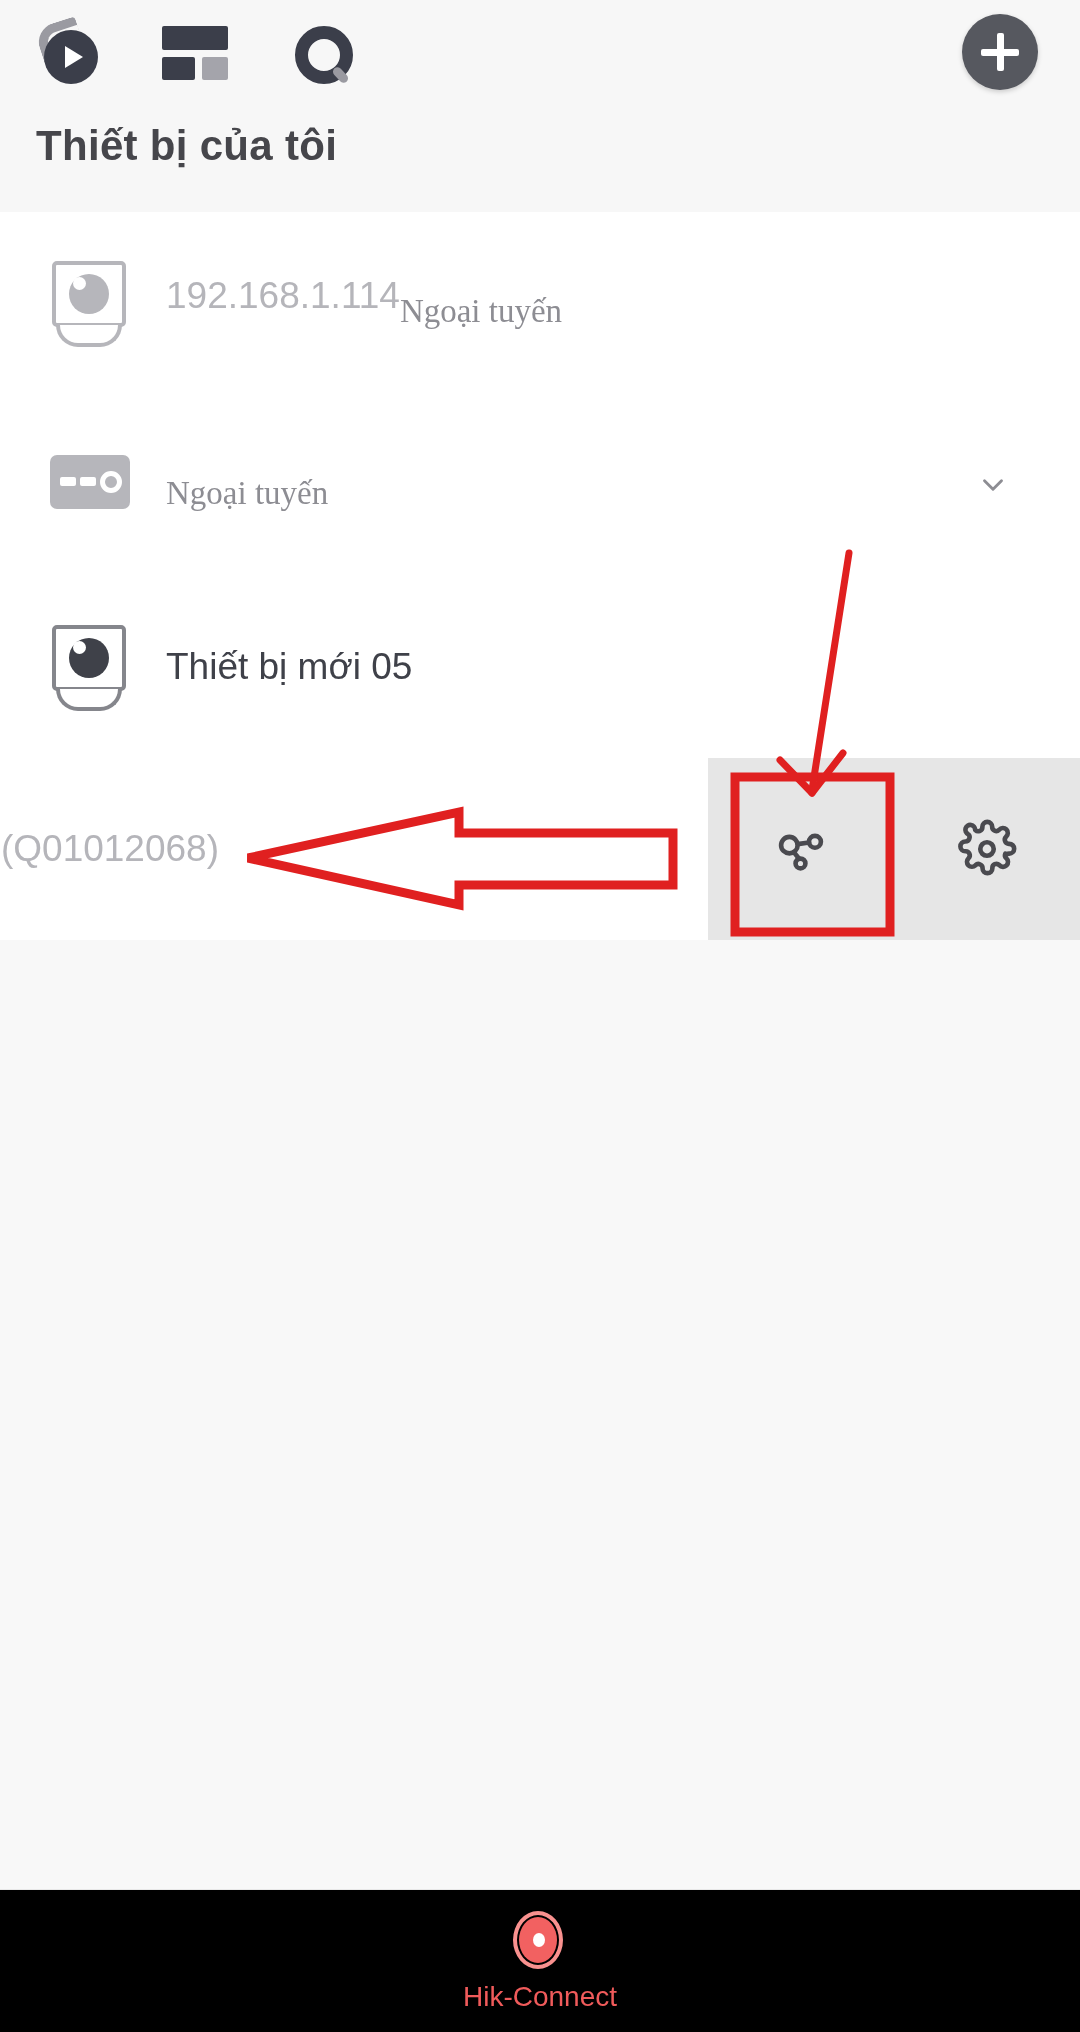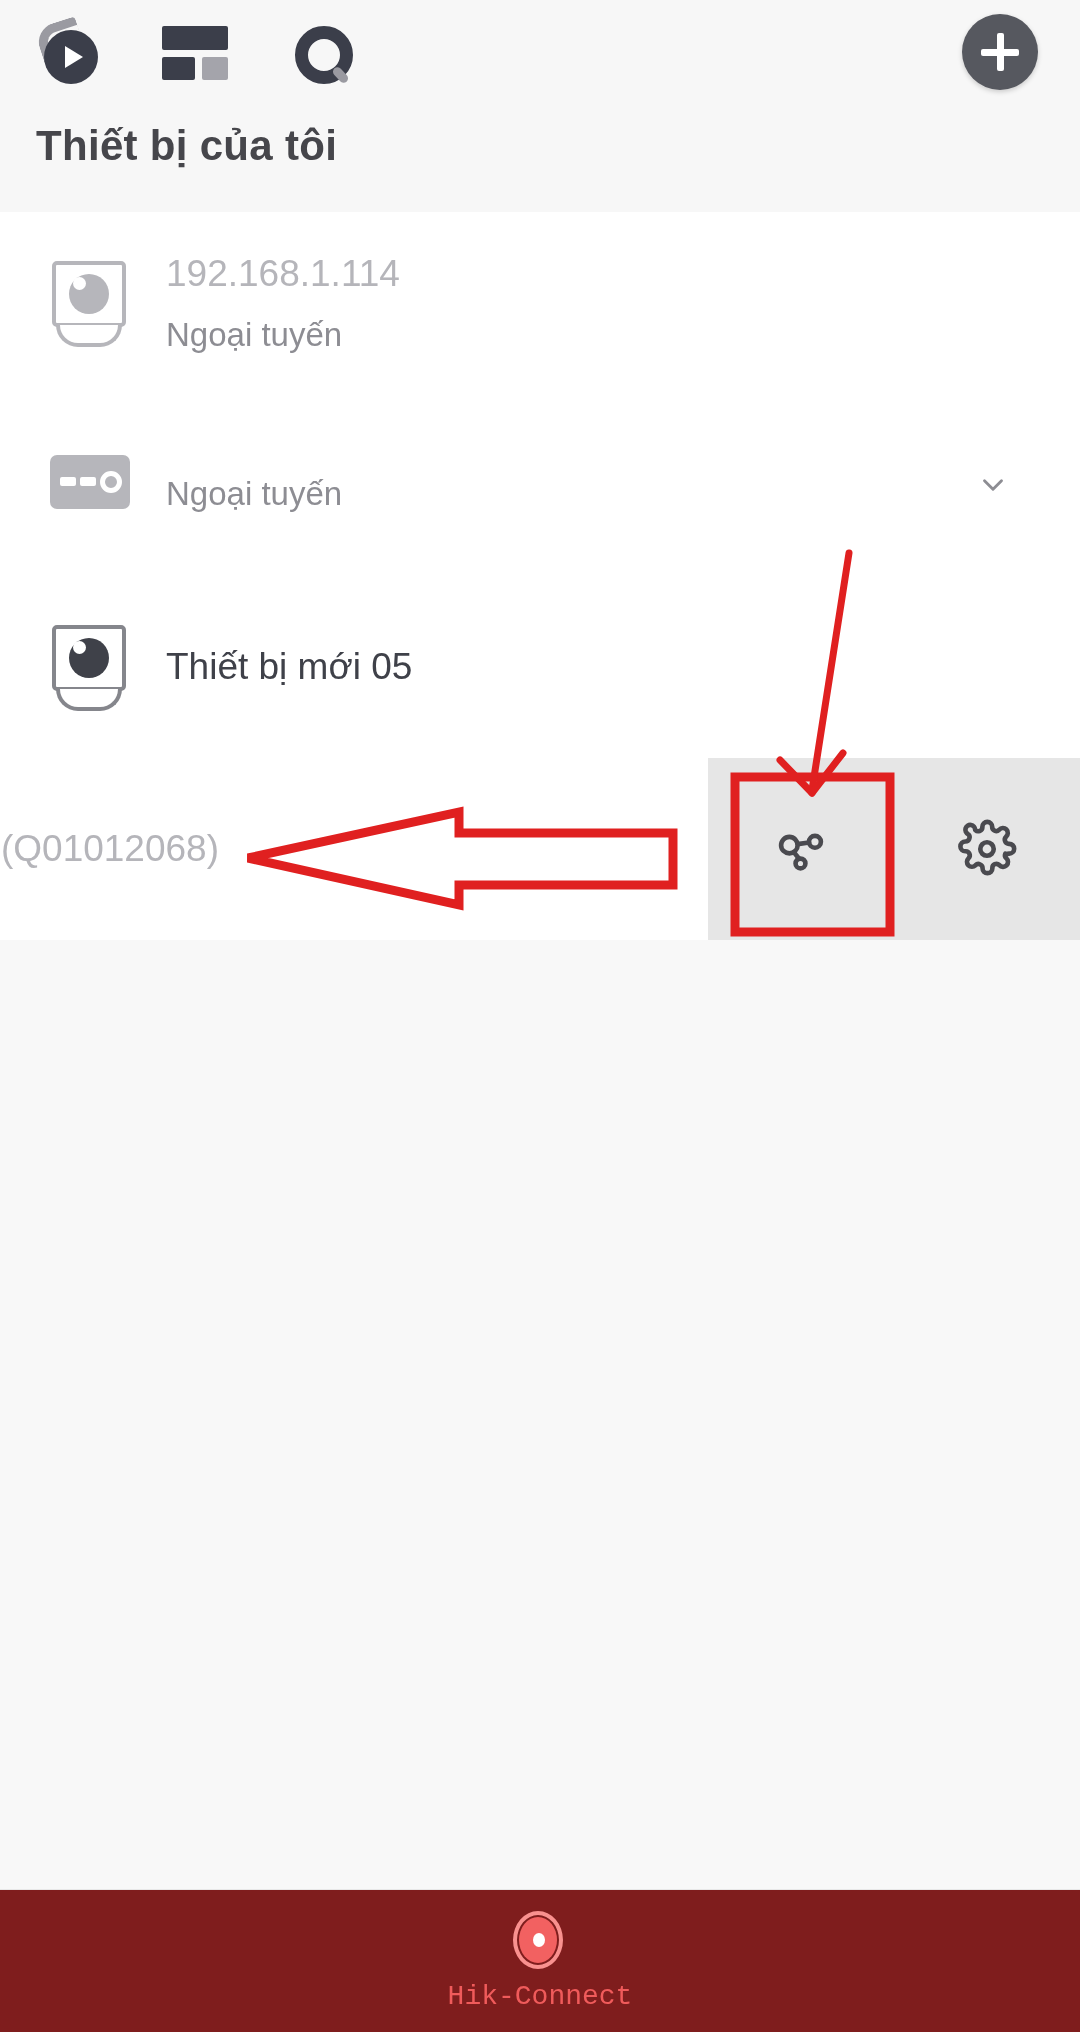--- a/index.html
+++ b/index.html
@@ -281,34 +281,34 @@
     top: 16px;
     width: 12px;
     height: 12px;
     border: 5px solid #ffffff;
     border-radius: 50%;
     box-sizing: content-box;
   }
 
   .dev-text {
     display: flex;
-    flex-direction: column;
     justify-content: space-between;
   }
   .dev-name {
     font-size: 37px;
     color: #b5b5ba;
     line-height: 1.22;
   }
   .dev-name.active { color: #3f4149; }
   .dev-status {
     font-size: 33px;
     color: #8d8d93;
     line-height: 1.25;
     margin-top: 18px;
+    font-family: Liberation Serif, serif;
   }
 
   .chevron {
     position: absolute;
     right: 70px;
     top: 50%;
     transform: translateY(-50%);
     width: 34px;
     height: 34px;
   }
@@ -346,25 +346,24 @@
   
   .filler {
     flex: 1 1 auto;
     background: #f8f8f8;
   }
 
   
   .bottom-nav {
     flex: 0 0 142px;
     height: 142px;
-    background: #7f1d1d;
+    background: #000000;
     border-top: 1px solid #e8e8e8;
     display: flex;
     align-items: center;
-    font-family: Liberation Mono, monospace;
   }
   .nav-item {
     flex: 1;
     display: flex;
     flex-direction: column;
     align-items: center;
     justify-content: center;
     gap: 10px;
   }
   .nav-label {

